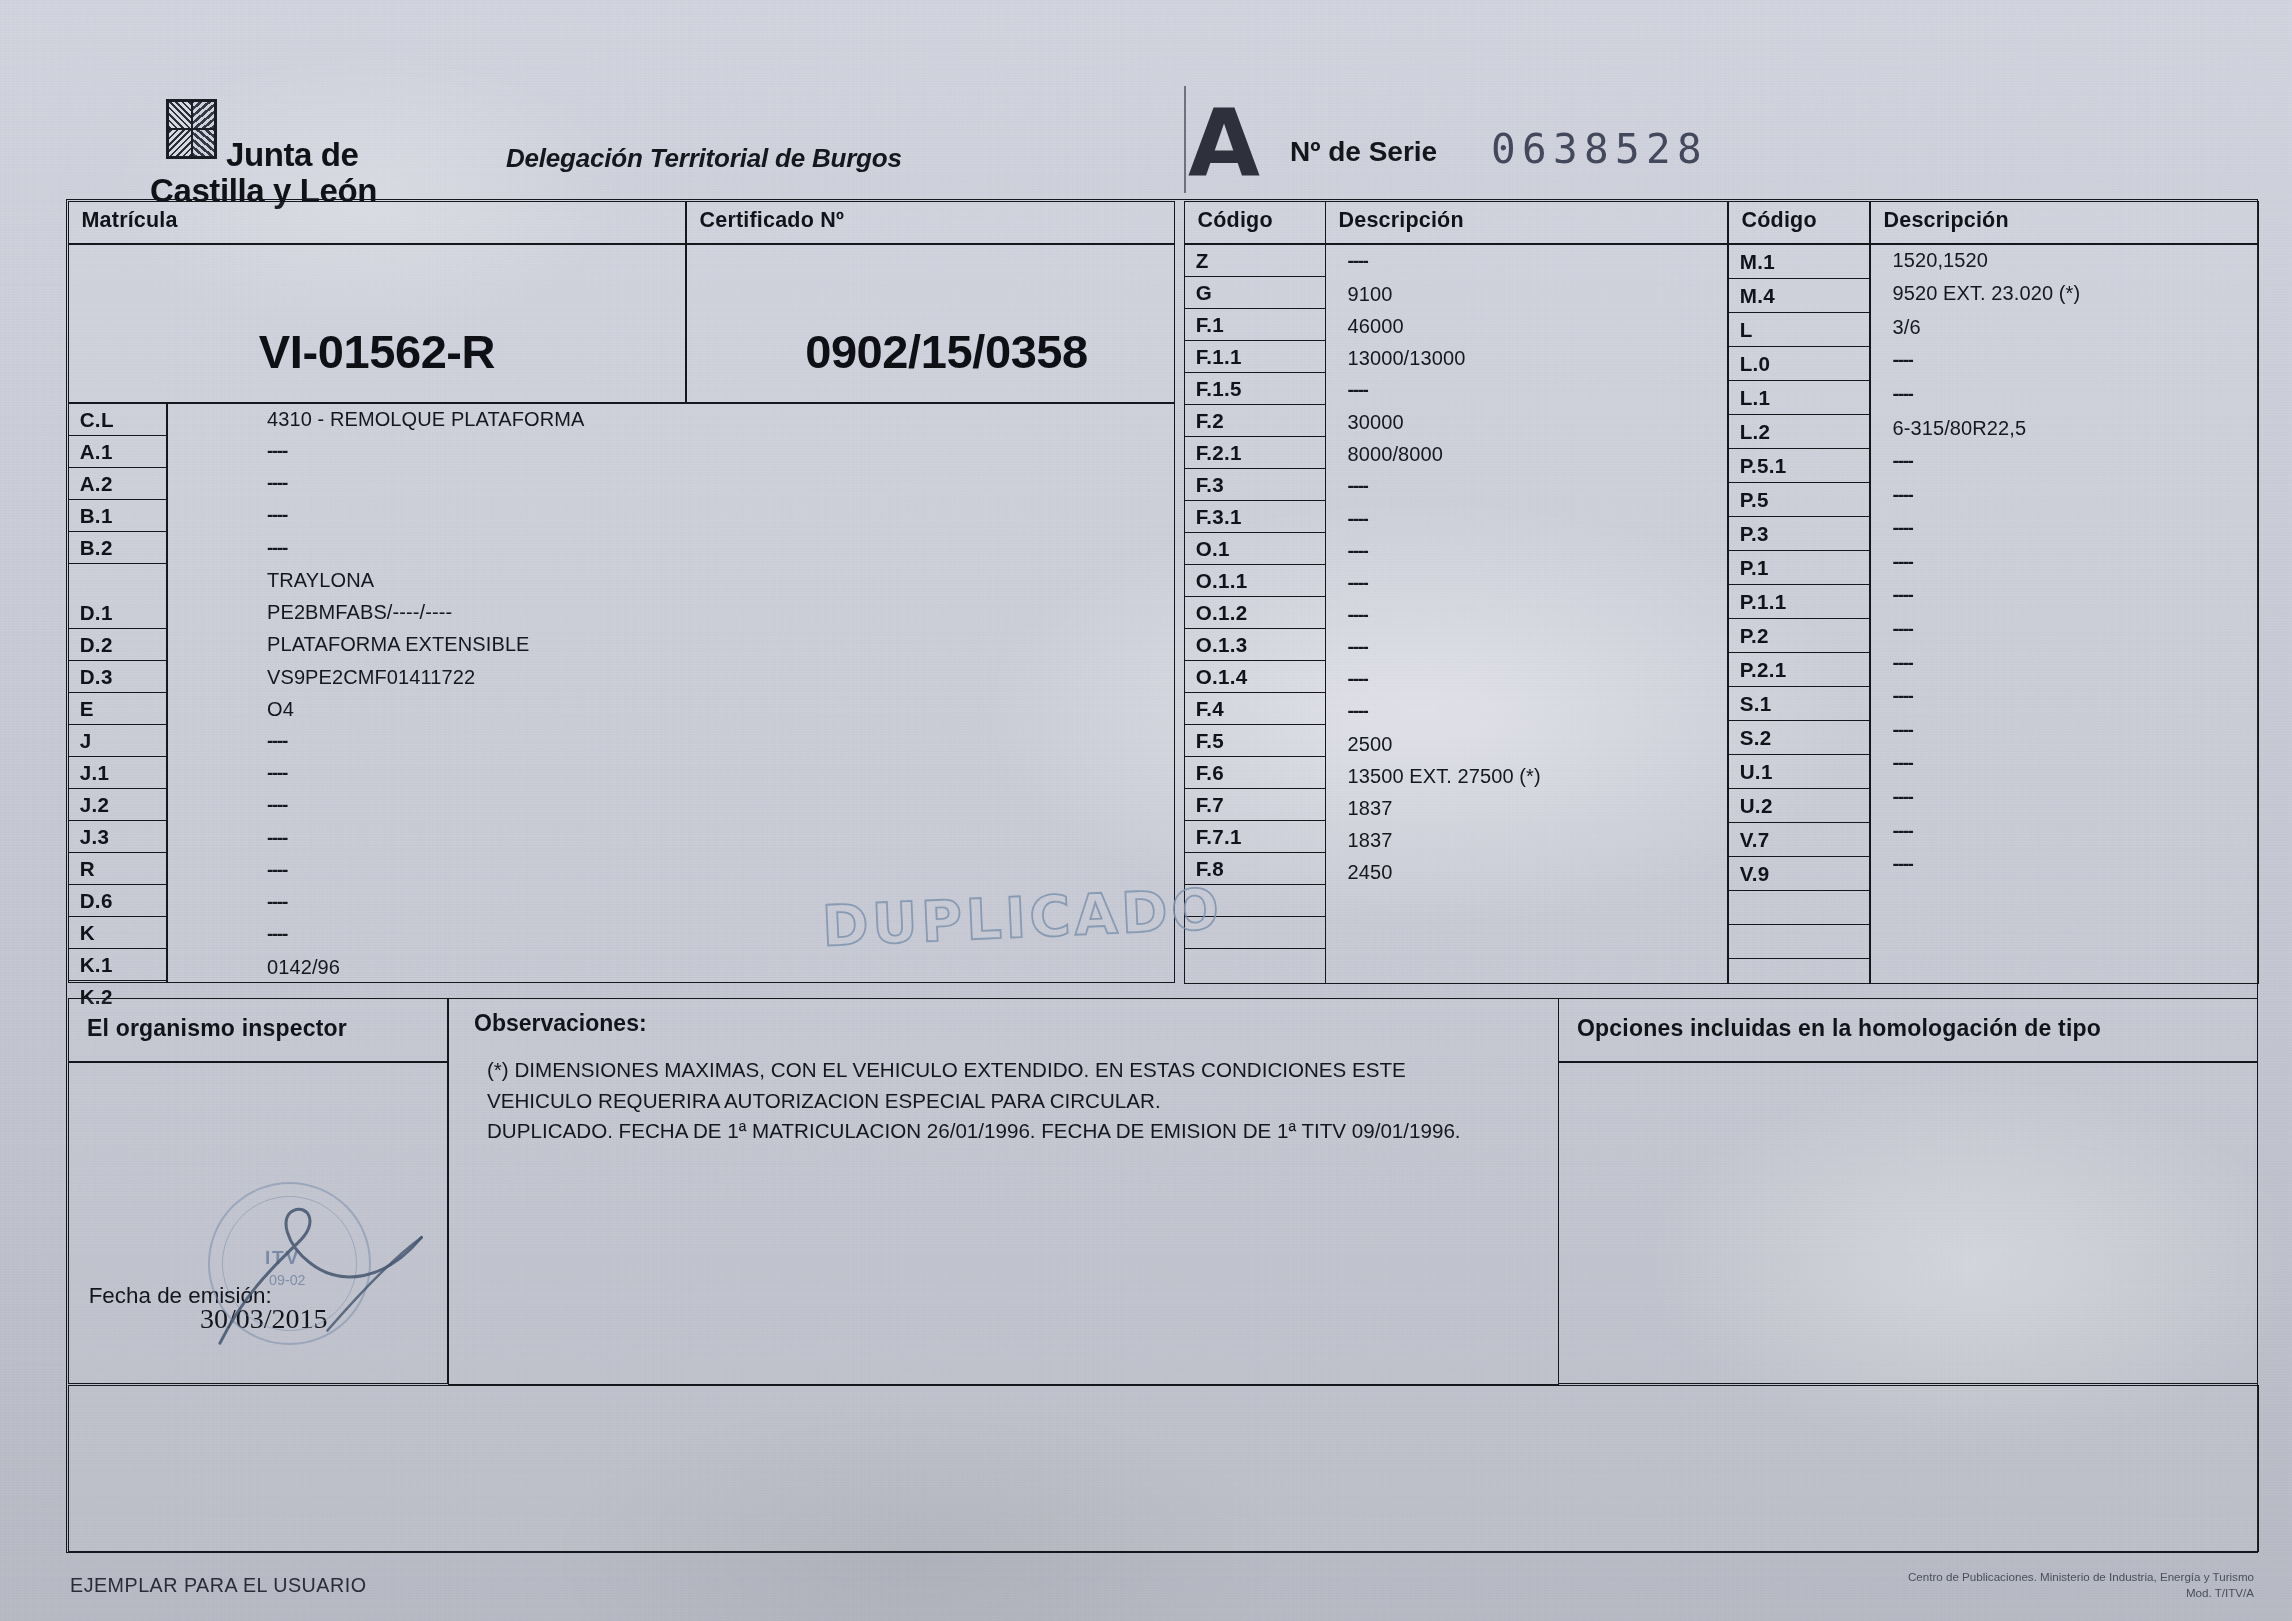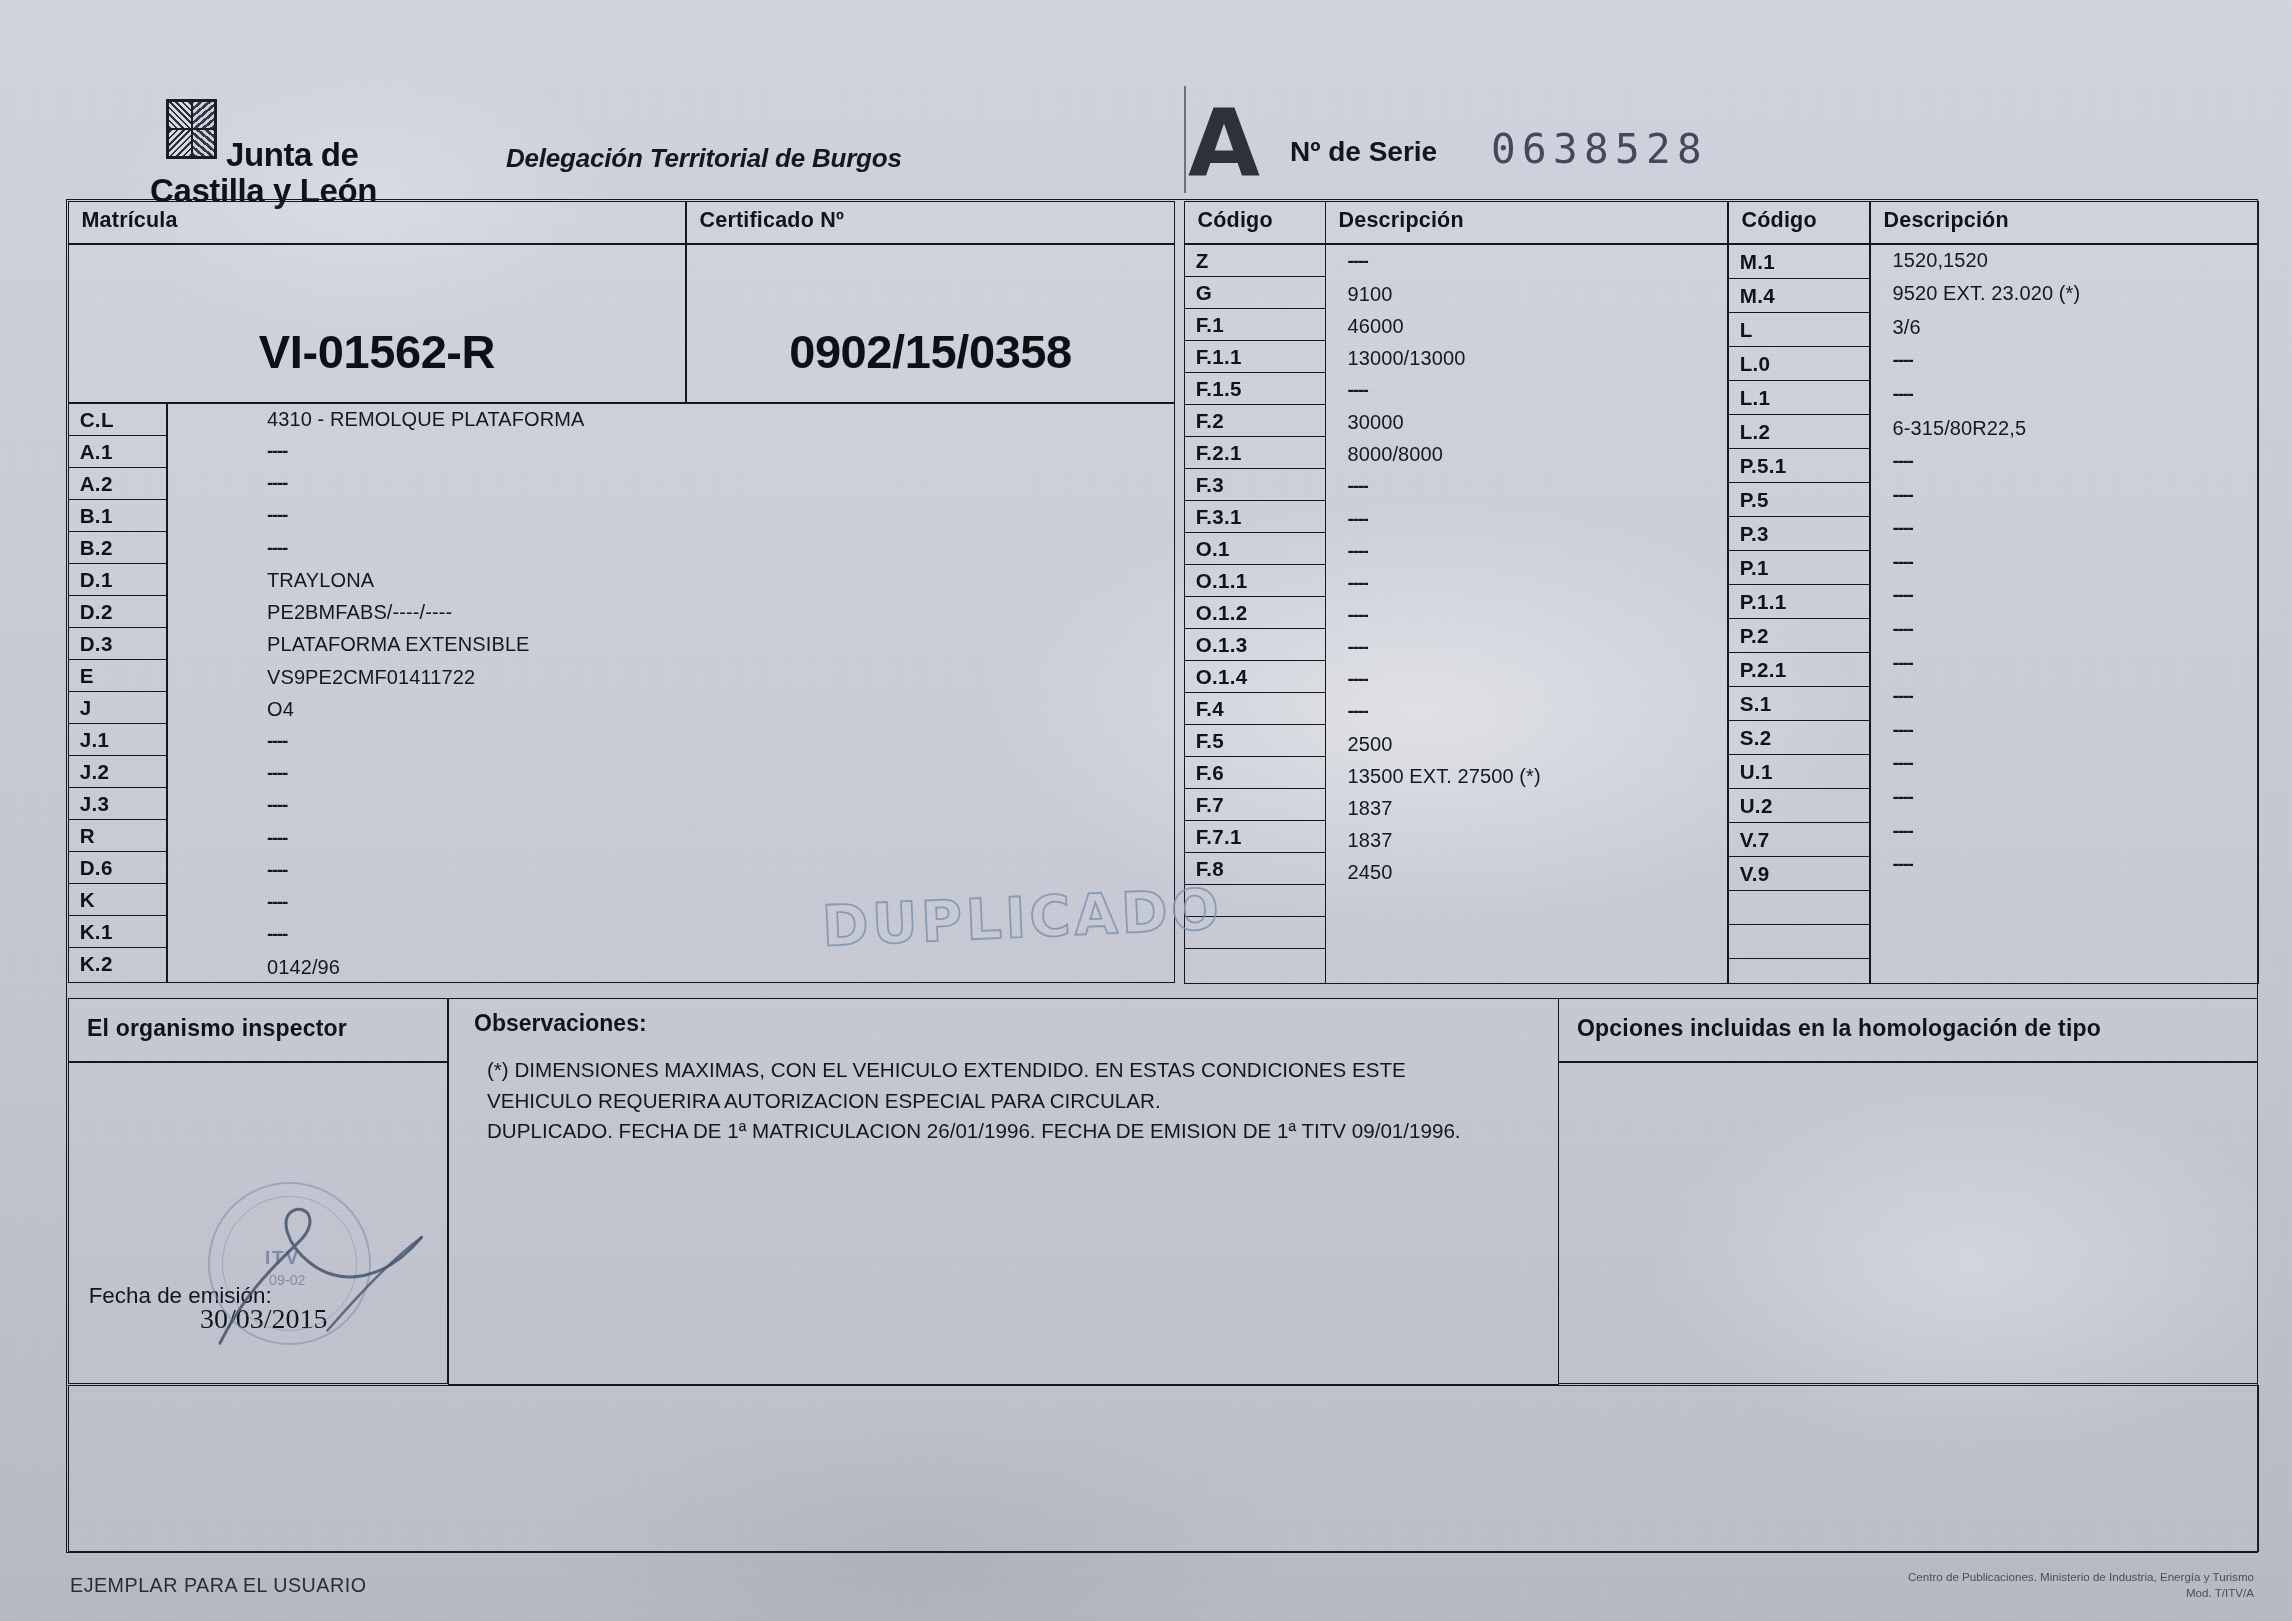--- a/index.html
+++ b/index.html
@@ -160,21 +160,21 @@
     left: 66px; top: 199px;
     width: 2192px; height: 1354px;
     border: 1.8px solid #15171d;
     box-sizing: border-box;
   }
 
   
   #matr-hdr   { left: 68px;  top: 201px; width: 618px;  height: 43px; }
   #cert-hdr   { left: 686px; top: 201px; width: 489px;  height: 43px; }
   #matr-body  { left: 68px;  top: 244px; width: 618px;  height: 159px; }
-  #cert-body  { left: 686px; top: 244px; width: 489px;  height: 159px; }
+  #cert-body  { left: 686px; top: 244px; width: 489px;  height: 159px; padding-left: 16px; }
   .bigval {
     font-size: 47px;
     font-weight: 700;
     text-align: center;
     width: 100%;
     position: absolute;
     top: 79px;
     color: #0e1016;
     letter-spacing: -0.4px;
   }
@@ -356,21 +356,21 @@
       </div>
       <div class="coderow" style="height: 32px;">
         <span>A.2</span>
       </div>
       <div class="coderow" style="height: 32px;">
         <span>B.1</span>
       </div>
       <div class="coderow" style="height: 32px;">
         <span>B.2</span>
       </div>
-      <div class="coderow" style="height: 32px;">
+      <div class="coderow" style="height: 32px; margin-top: 33px;">
         <span>D.1</span>
       </div>
       <div class="coderow" style="height: 32px;">
         <span>D.2</span>
       </div>
       <div class="coderow" style="height: 32px;">
         <span>D.3</span>
       </div>
       <div class="coderow" style="height: 32px;">
         <span>E</span>

